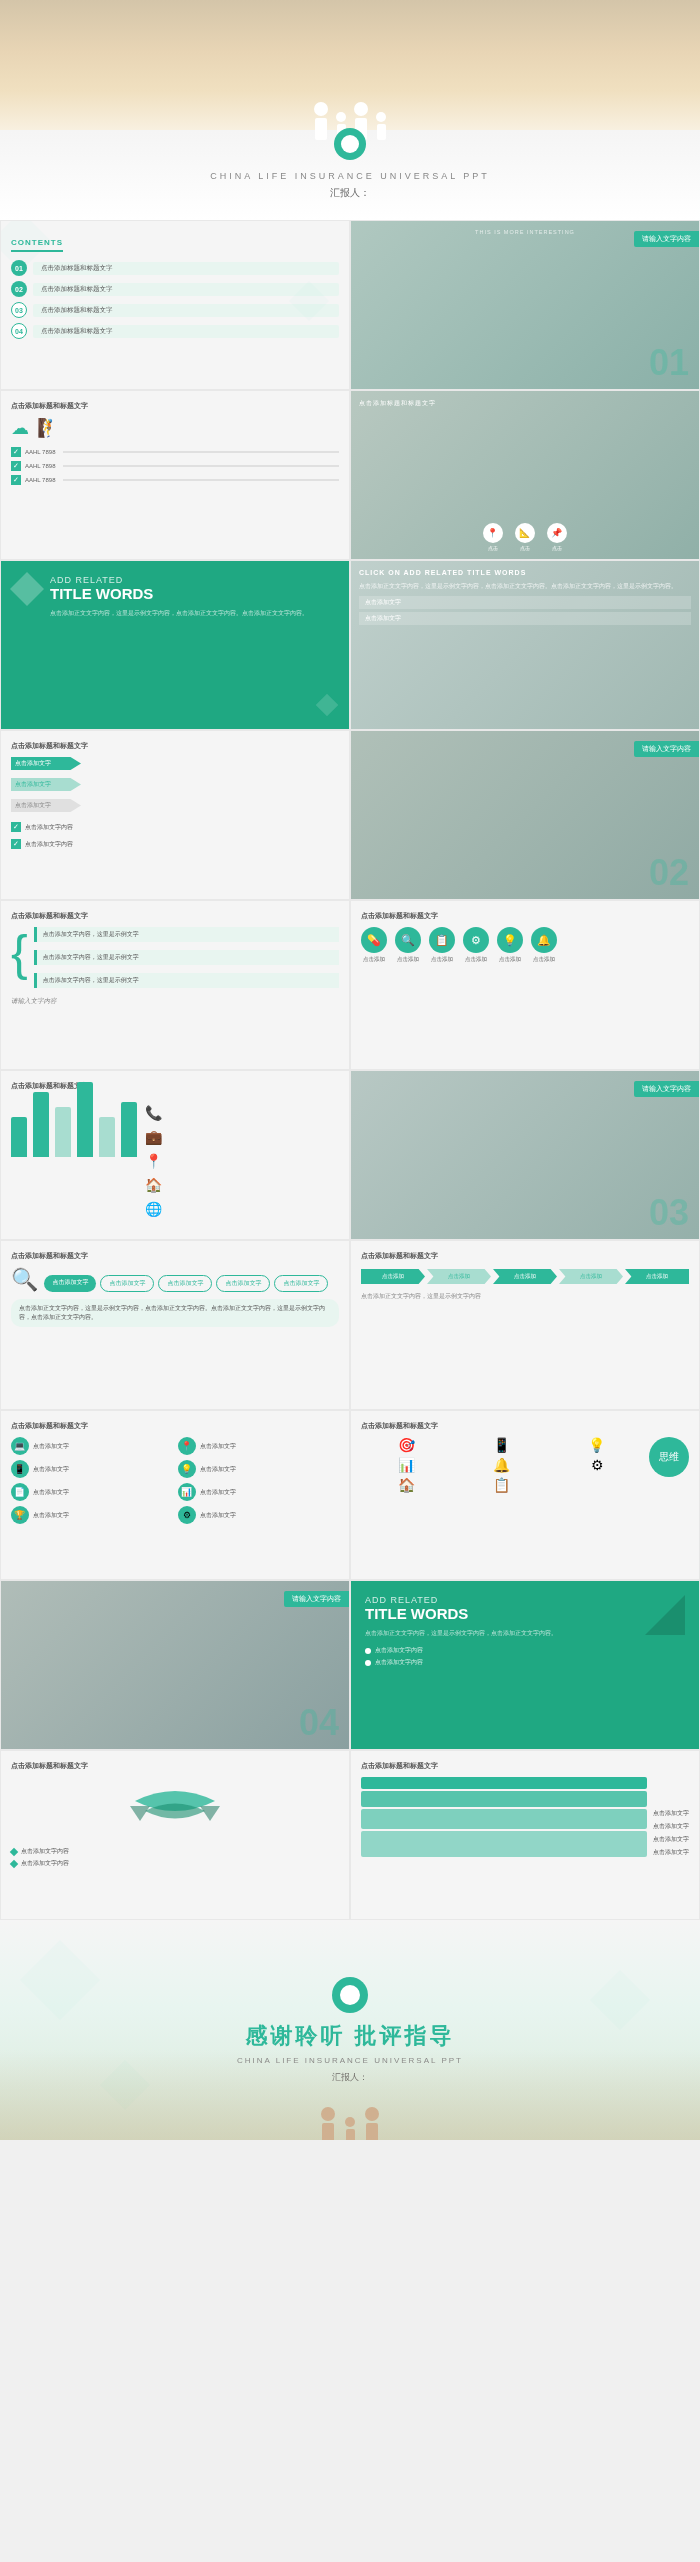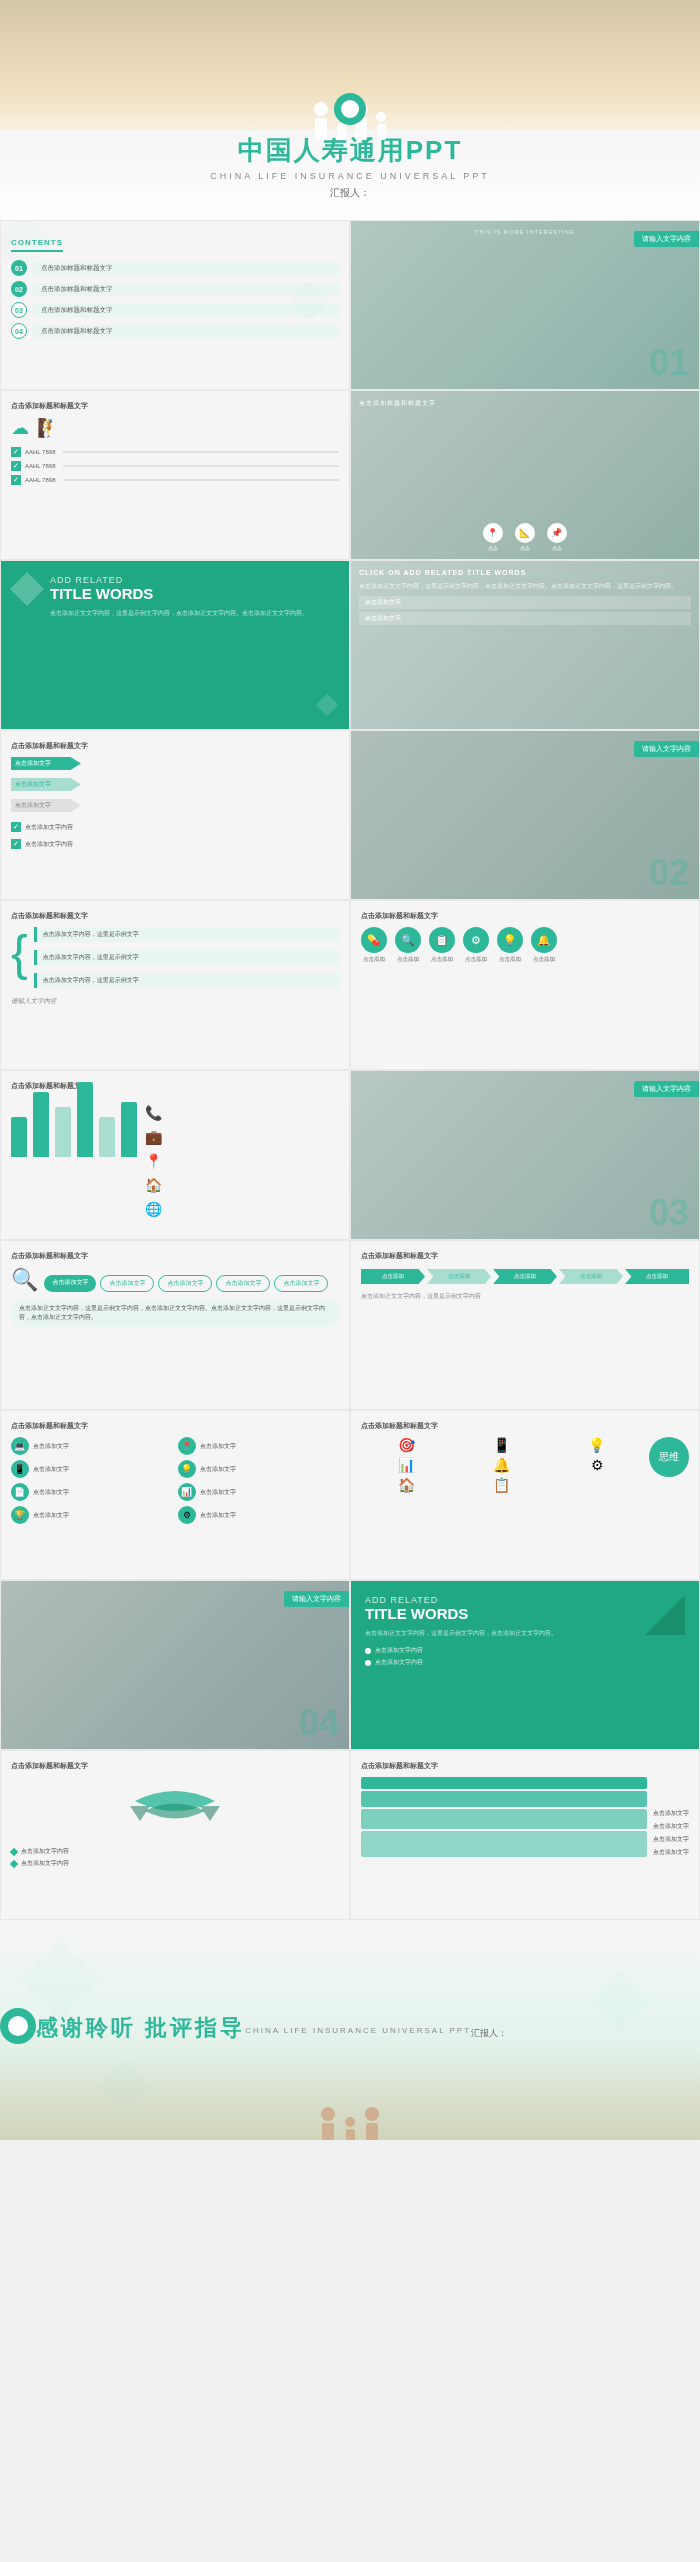--- a/index.html
+++ b/index.html
@@ -244,22 +244,23 @@
       width: 16px;
       border-radius: 2px 2px 0 0;
     }
     .bar.light { background: #a8ddd0; }
 
     
     .slide-closing {
       height: 220px;
       background: linear-gradient(180deg, #f5f5f5 0%, #e8f5f0 40%, #d8e8d8 100%);
       display: flex;
-      flex-direction: row;
-      align-items: center;
+      flex-direction: column;
+      align-items: center;
+      justify-content: center;
       position: relative;
     }
 
     
     .poly-bg {
       position: absolute;
       top: 0; left: 0; right: 0; bottom: 0;
       opacity: 0.3;
     }
     .poly {
@@ -345,21 +346,20 @@
         <div class="head" style="width:14px;height:14px;"></div>
         <div class="body" style="width:12px;height:22px;margin-top:2px;border-radius:2px;"></div>
       </div>
       <div class="family-figure">
         <div class="head" style="width:10px;height:10px;"></div>
         <div class="body" style="width:9px;height:16px;margin-top:2px;border-radius:2px;"></div>
       </div>
     </div>
   </div>
   <div class="logo-circle"></div>
-  <div class="main-title">中国人寿通用PPT</div>
   <div class="sub-title">CHINA LIFE INSURANCE UNIVERSAL PPT</div>
   <div class="presenter">汇报人：</div>
 </div>
 
 <div class="slides-grid-2">
 
   <div class="mini-slide">
     <div class="poly-bg">
       <div class="poly" style="width:60px;height:60px;top:-10px;left:-10px;"></div>
       <div class="poly" style="width:40px;height:40px;top:60px;right:20px;"></div>

